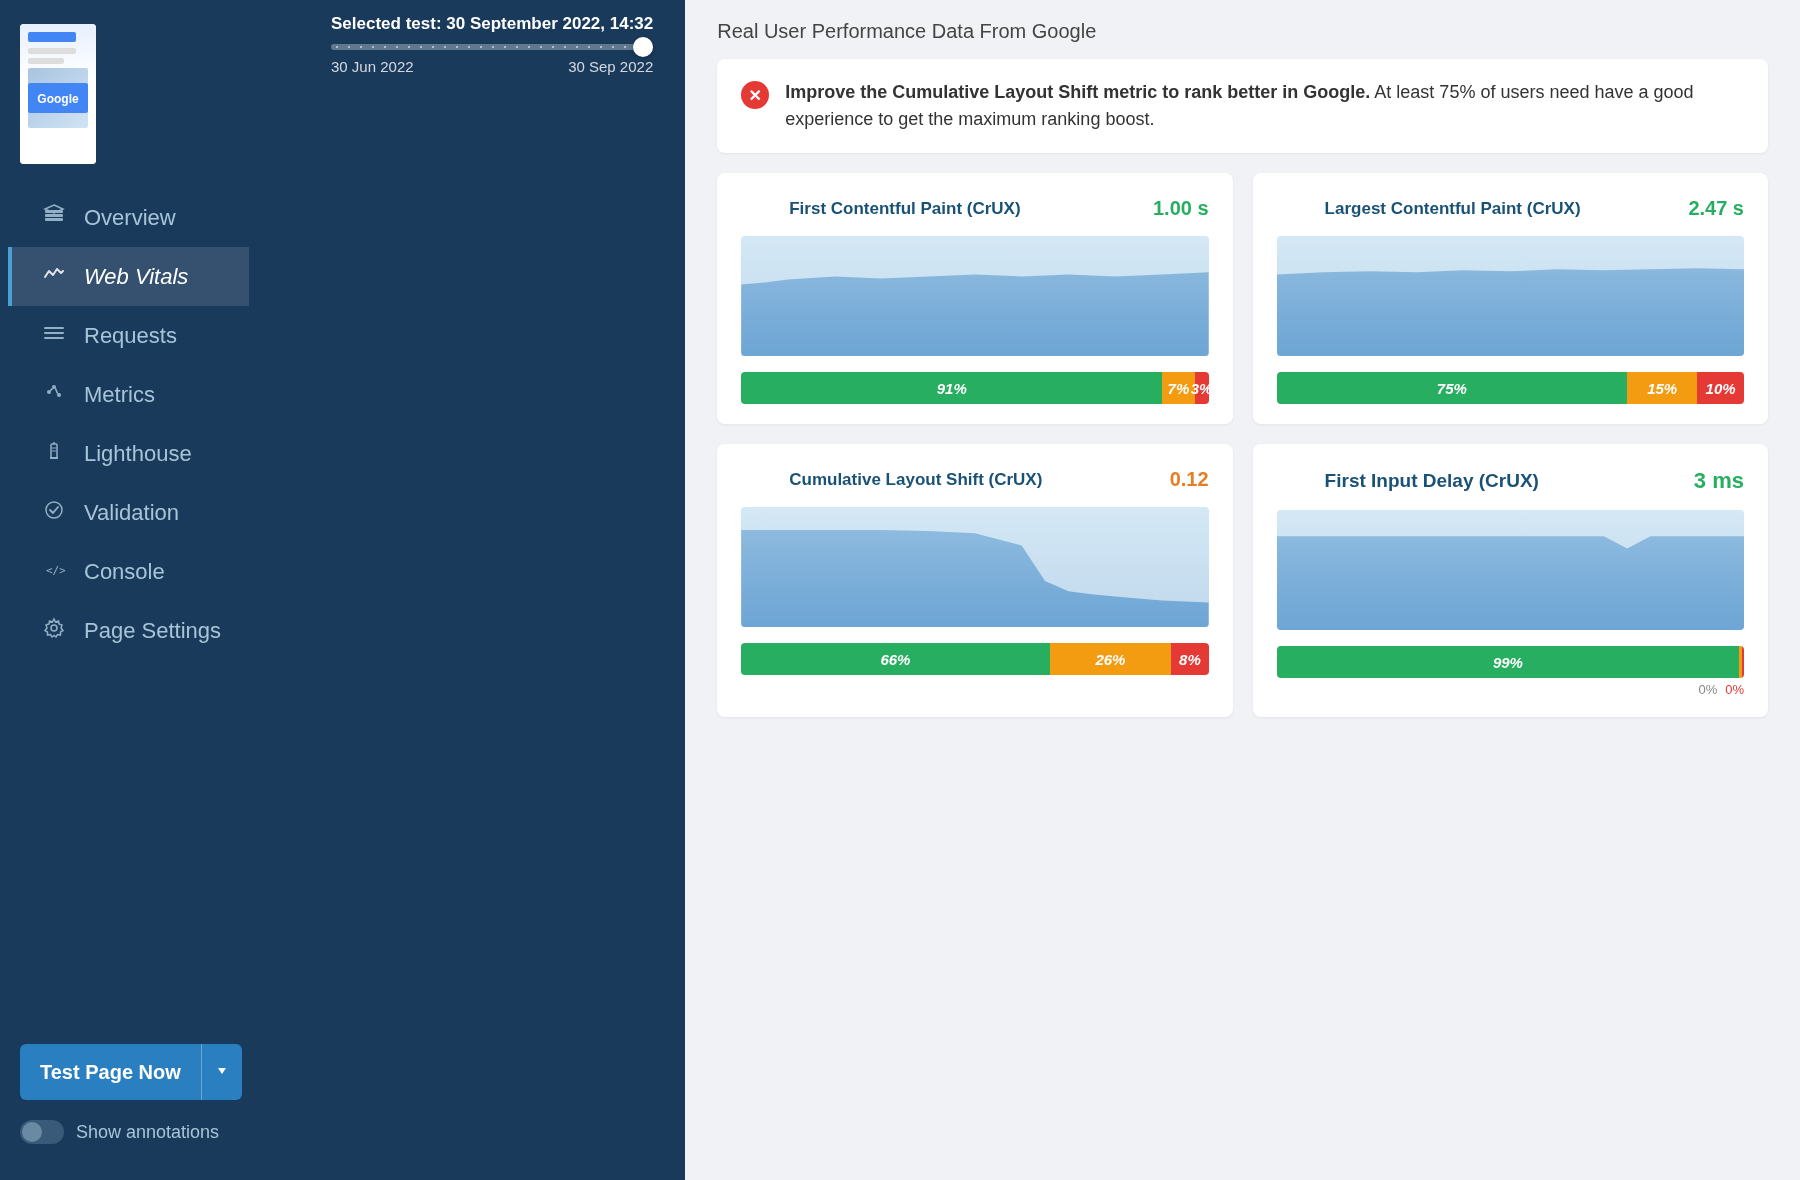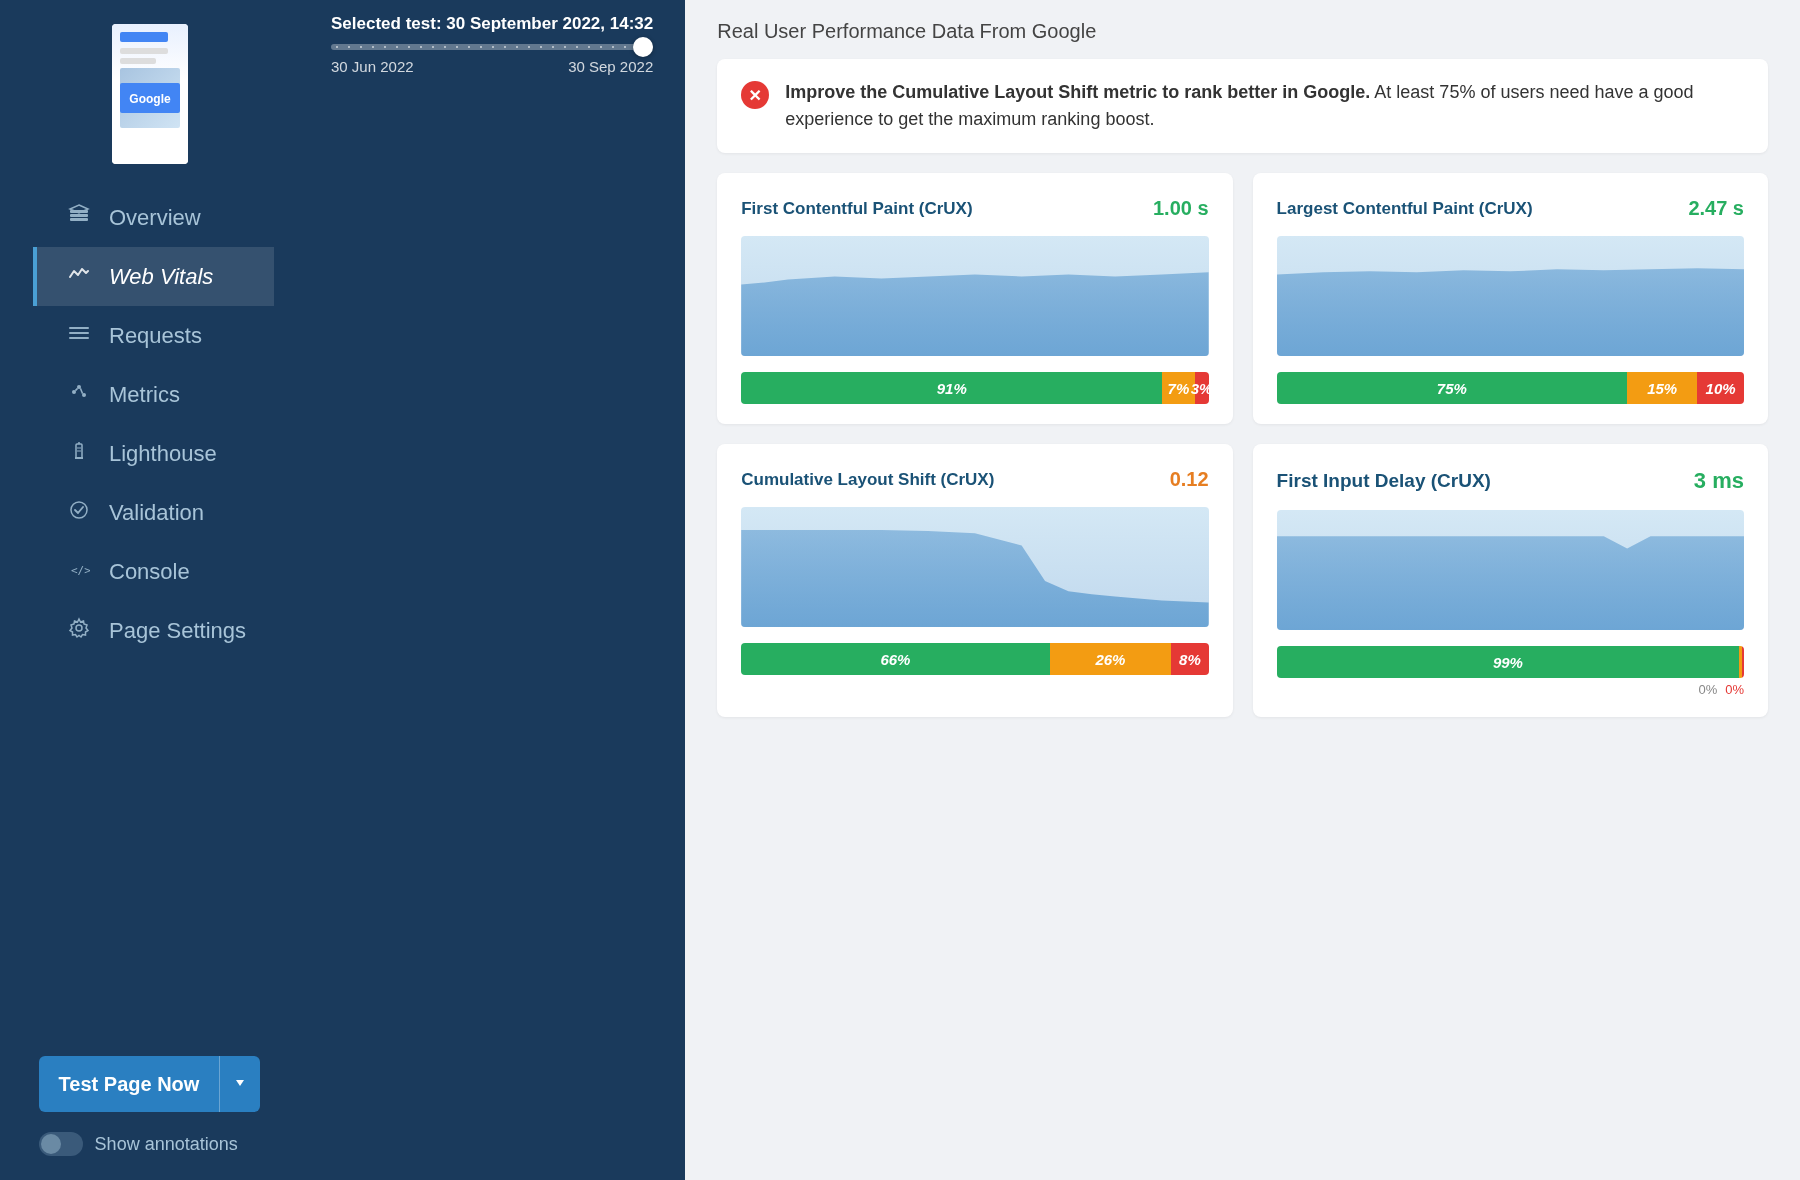--- a/index.html
+++ b/index.html
@@ -5,23 +5,23 @@
     * { box-sizing: border-box; margin: 0; padding: 0; }
     body { font-family: -apple-system, BlinkMacSystemFont, 'Segoe UI', sans-serif; display: flex; width: 1800px; height: 1180px; overflow: hidden; background: #f0f2f5; }
 
     
     .sidebar {
       width: 299px;
       min-width: 299px;
       background: #1a3a5c;
       display: flex;
       flex-direction: column;
-      align-items: center;
+      align-items: flex-start;
       height: 100%;
-      padding-bottom: 24px;
+      padding-bottom: 36px;
     }
 
     .sidebar-thumbnail {
       margin: 24px 20px 24px 20px;
       background: #fff;
       border-radius: 4px;
       height: 140px;
       overflow: hidden;
       display: flex;
       align-items: center;
@@ -313,20 +313,21 @@
       border-radius: 8px;
       padding: 24px 24px 20px 24px;
       box-shadow: 0 1px 3px rgba(0,0,0,0.06);
     }
 
     .metric-header {
       display: flex;
       justify-content: space-between;
       align-items: center;
       margin-bottom: 16px;
+      margin-left: 48px;
     }
 
     .metric-title {
       font-size: 17px;
       color: #1a5276;
       font-weight: 600;
     }
 
     .metric-value {
       font-size: 20px;

